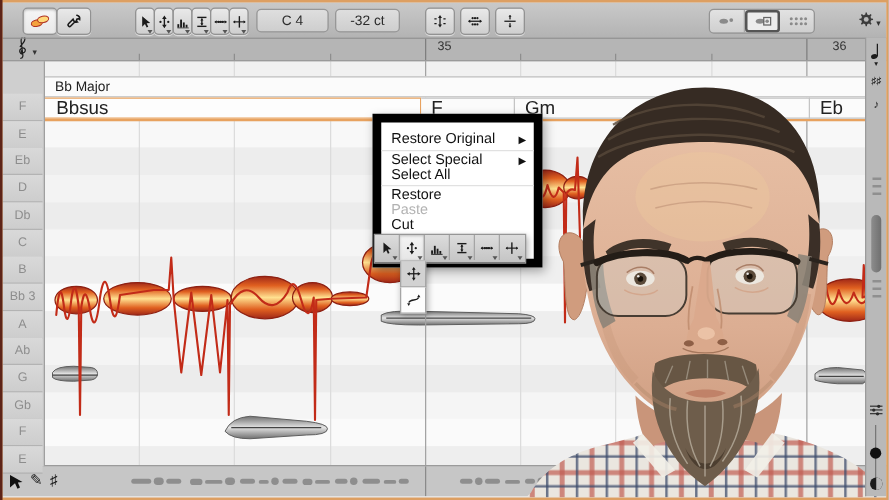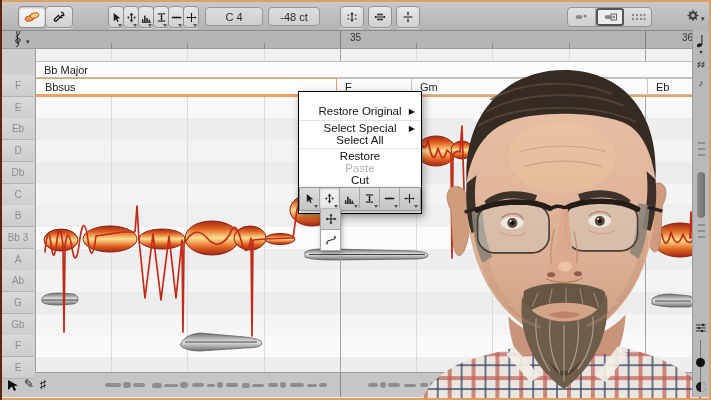--- a/index.html
+++ b/index.html
@@ -30,21 +30,21 @@
   .ruler{position:absolute;left:2px;right:2px;top:30px;height:18px;background:#b5b5b5;
          border-bottom:1px solid #9a9a9a;z-index:40;color:#333;font-size:10px;}
   .ruler .num{position:absolute;top:2px;}
   .tick{position:absolute;bottom:0;width:1px;height:5px;background:#8e8e8e;}
   .tick.bar{height:17px;background:#7e7e7e;}
   
   .keyrow{position:absolute;left:35px;width:658px;top:61px;height:17px;background:#fbfbfb;
           border:1px solid #bdbdbd;border-left:none;box-sizing:border-box;z-index:20;
           font-size:11px;color:#222;display:flex;align-items:center;}
   .chordrow{position:absolute;left:35px;width:658px;top:78px;height:19px;z-index:20;
-            border-bottom:2px solid #e8a25f;box-sizing:border-box;display:flex;font-size:11px;color:#222;}
+            border-bottom:2px solid #e8a25f;box-sizing:border-box;display:flex;font-size:15px;color:#222;}
   .chordcell{background:#fbfbfb;border:1px solid #c4c4c4;border-left:none;box-sizing:border-box;
              display:flex;align-items:center;padding-left:8px;height:17px;}
   .chordcell.sel{border:1.5px solid #e8a25f;background:#fdfdfd;}
   
   .pitchcol{position:absolute;left:2px;top:48px;width:33px;bottom:27px;background:#cfcfcf;
             border-right:1px solid #9f9f9f;z-index:40;}
   .pcell{position:absolute;left:0;width:32px;height:21px;border-bottom:1px solid #b3b3b3;
          background:linear-gradient(#d9d9d9,#cdcdcd);color:#8d8d8d;font-size:10px;
          display:flex;align-items:center;justify-content:center;}
   
@@ -56,21 +56,21 @@
   .sidebar{position:absolute;right:2px;top:30px;width:16px;bottom:3px;background:#b9b9b9;
            border-left:1px solid #9b9b9b;z-index:40;}
   .sb-icon{position:absolute;left:0;width:16px;text-align:center;color:#1e1e1e;}
   .sb-dash{position:absolute;left:5px;width:7px;height:2px;background:#8f8f8f;}
   .sb-thumb{position:absolute;left:4px;width:8px;border-radius:4px;background:linear-gradient(90deg,#8d8d8d,#6f6f6f);}
   
   .bstrip{position:absolute;left:2px;right:2px;bottom:3px;height:24px;background:#c6c6c6;
           border-top:1px solid #9b9b9b;z-index:10;color:#1a1a1a;}
   
   .menu{position:absolute;left:298px;top:91px;width:122px;z-index:60;background:#fff;
-        border:1px solid #000000;box-shadow:2px 3px 8px rgba(0,0,0,.35);font-size:11.5px;color:#111;padding:14px 0;text-align:center;}
+        border:7px solid #000000;box-shadow:2px 3px 8px rgba(0,0,0,.35);font-size:11.5px;color:#111;padding:8px 0;}
   .mi{height:11.8px;line-height:11.8px;padding:0 8px;position:relative;white-space:nowrap;}
   .mi.dis{color:#b2b2b2;}
   .mi .sub{position:absolute;right:6px;top:0;font-size:8px;}
   .msep{height:1px;background:#e1e1e1;margin:2px 0;}
   
   .palette{position:absolute;left:299px;top:187px;width:120px;height:22px;z-index:60;
            background:linear-gradient(#dedede,#c2c2c2);border:1px solid #969696;
            box-shadow:1px 2px 5px rgba(0,0,0,.3);display:flex;}
   .pal-btn{width:19px;height:20px;border-right:1px solid #a5a5a5;position:relative;
            display:flex;align-items:center;justify-content:center;background:linear-gradient(#dcdcdc,#c6c6c6);}
@@ -401,21 +401,21 @@
   </div>
 
   <div class="ruler">
     <span class="abs" style="left:10px;top:-2px">
       <svg class="icon-svg" width="12" height="20">
           <use href="#ic-clef"></use>
         </svg>
       </span>
     <span class="abs" style="left:24px;top:8px;font-size:7px;color:#333">▾</span>
     <span class="num" style="left:348px">35</span>
-    <span class="num" style="left:680px">36</span>
+    <span class="num" style="left:664px">36</span>
     <div class="tick" style="left:109px"></div>
       <div class="tick" style="left:185px"></div>
     <div class="tick" style="left:262px"></div>
       <div class="tick bar" style="left:338px"></div>
     <div class="tick" style="left:414px"></div>
       <div class="tick" style="left:490px"></div>
     <div class="tick" style="left:567px"></div>
       <div class="tick bar" style="left:643px"></div>
   </div>
 
@@ -462,21 +462,21 @@
         <span class="tool-dot"></span>
       </div>
     <div class="tb-btn" style="left:181px;width:14px">
       <svg class="icon-svg" width="11" height="11">
           <use href="#ic-split"></use>
         </svg>
         <span class="tool-dot"></span>
       </div>
 
     <div class="tb-field" style="left:203px;width:56px">C 4</div>
-    <div class="tb-field" style="left:266px;width:50px">-48 ct</div>
+    <div class="tb-field" style="left:266px;width:50px">-32 ct</div>
 
     <div class="tb-btn" style="left:338px;width:22px">
       <svg class="icon-svg" width="12" height="12">
           <use href="#ic-macro-pitch"></use>
         </svg>
       </div>
     <div class="tb-btn" style="left:366px;width:22px">
       <svg class="icon-svg" width="12" height="12">
           <use href="#ic-macro-time"></use>
         </svg>

